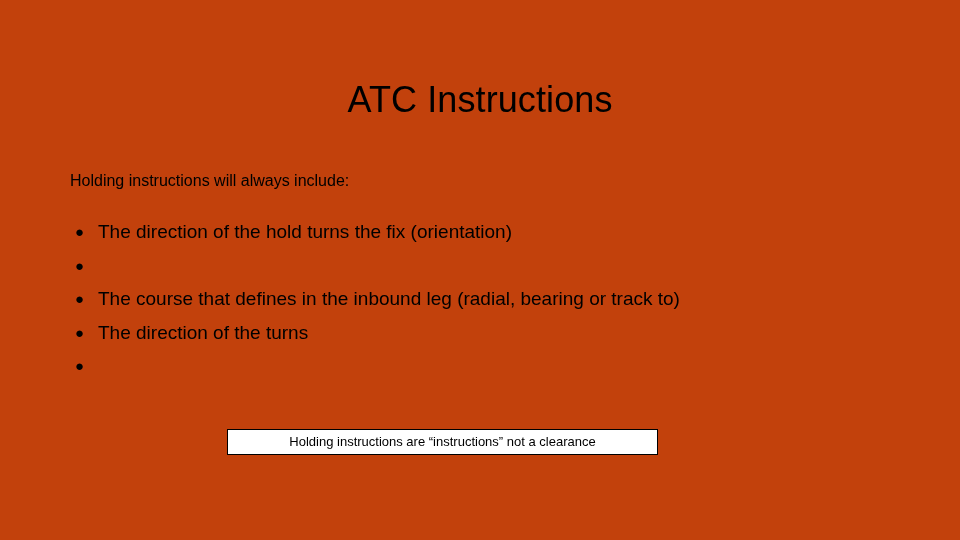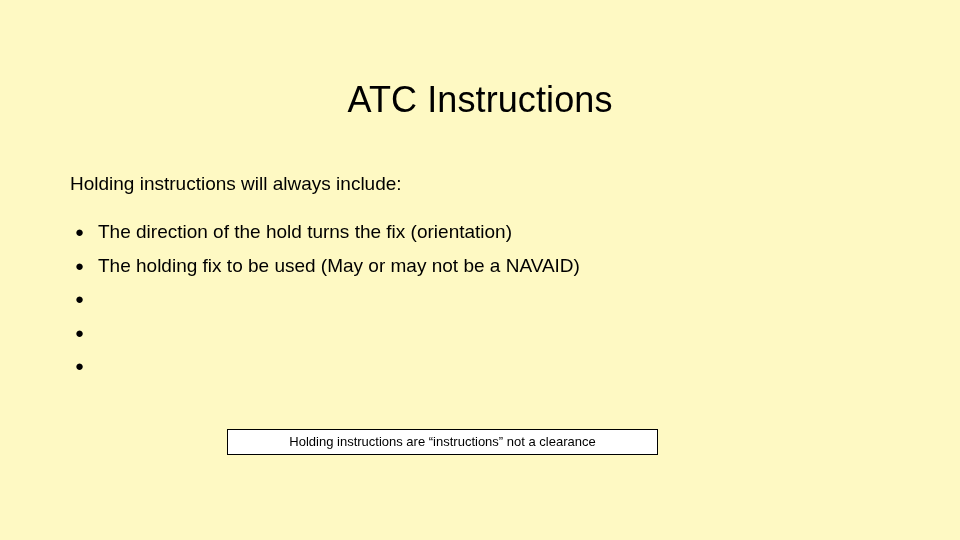--- a/index.html
+++ b/index.html
@@ -10,40 +10,40 @@
   }
   body {
     font-family: "Liberation Sans", sans-serif;
     color: #000000;
     -webkit-font-smoothing: antialiased;
   }
   .slide {
     position: relative;
     width: 960px;
     height: 540px;
-    background: #fef9c3;
+    background: #c2410c;
     overflow: hidden;
   }
   .slide-title {
     position: absolute;
     top: 54px;
     left: 0;
     width: 960px;
     text-align: center;
     font-size: 36px;
     font-weight: 400;
     line-height: 44px;
     letter-spacing: 0.1px;
     color: #000000;
   }
   .lead-text {
     position: absolute;
     top: 152px;
     left: 70px;
-    font-size: 19px;
+    font-size: 16px;
     font-weight: 400;
     line-height: 26px;
     color: #000000;
     white-space: nowrap;
   }
   .bullet-list {
     position: absolute;
     top: 219px;
     left: 70px;
     width: 820px;
@@ -103,27 +103,28 @@
 
   <p class="lead-text">Holding instructions will always include:</p>
 
   <ul class="bullet-list">
     <li class="bullet-item">
       <span class="bullet-marker">●</span>
       <span class="bullet-label">The direction of the hold turns the fix (orientation)</span>
     </li>
     <li class="bullet-item">
       <span class="bullet-marker">●</span>
-      <span class="bullet-label">The holding fix to be used (May or may not be a NAVAID)</span>
     </li>
     <li class="bullet-item">
       <span class="bullet-marker">●</span>
+      <span class="bullet-label">The course that defines in the inbound leg (radial, bearing or track to)</span>
     </li>
     <li class="bullet-item">
       <span class="bullet-marker">●</span>
+      <span class="bullet-label">The direction of the turns</span>
     </li>
     <li class="bullet-item">
       <span class="bullet-marker">●</span>
     </li>
   </ul>
 
   <div class="callout-box">
     <span class="callout-text">Holding instructions are “instructions” not a clearance</span>
   </div>
 

